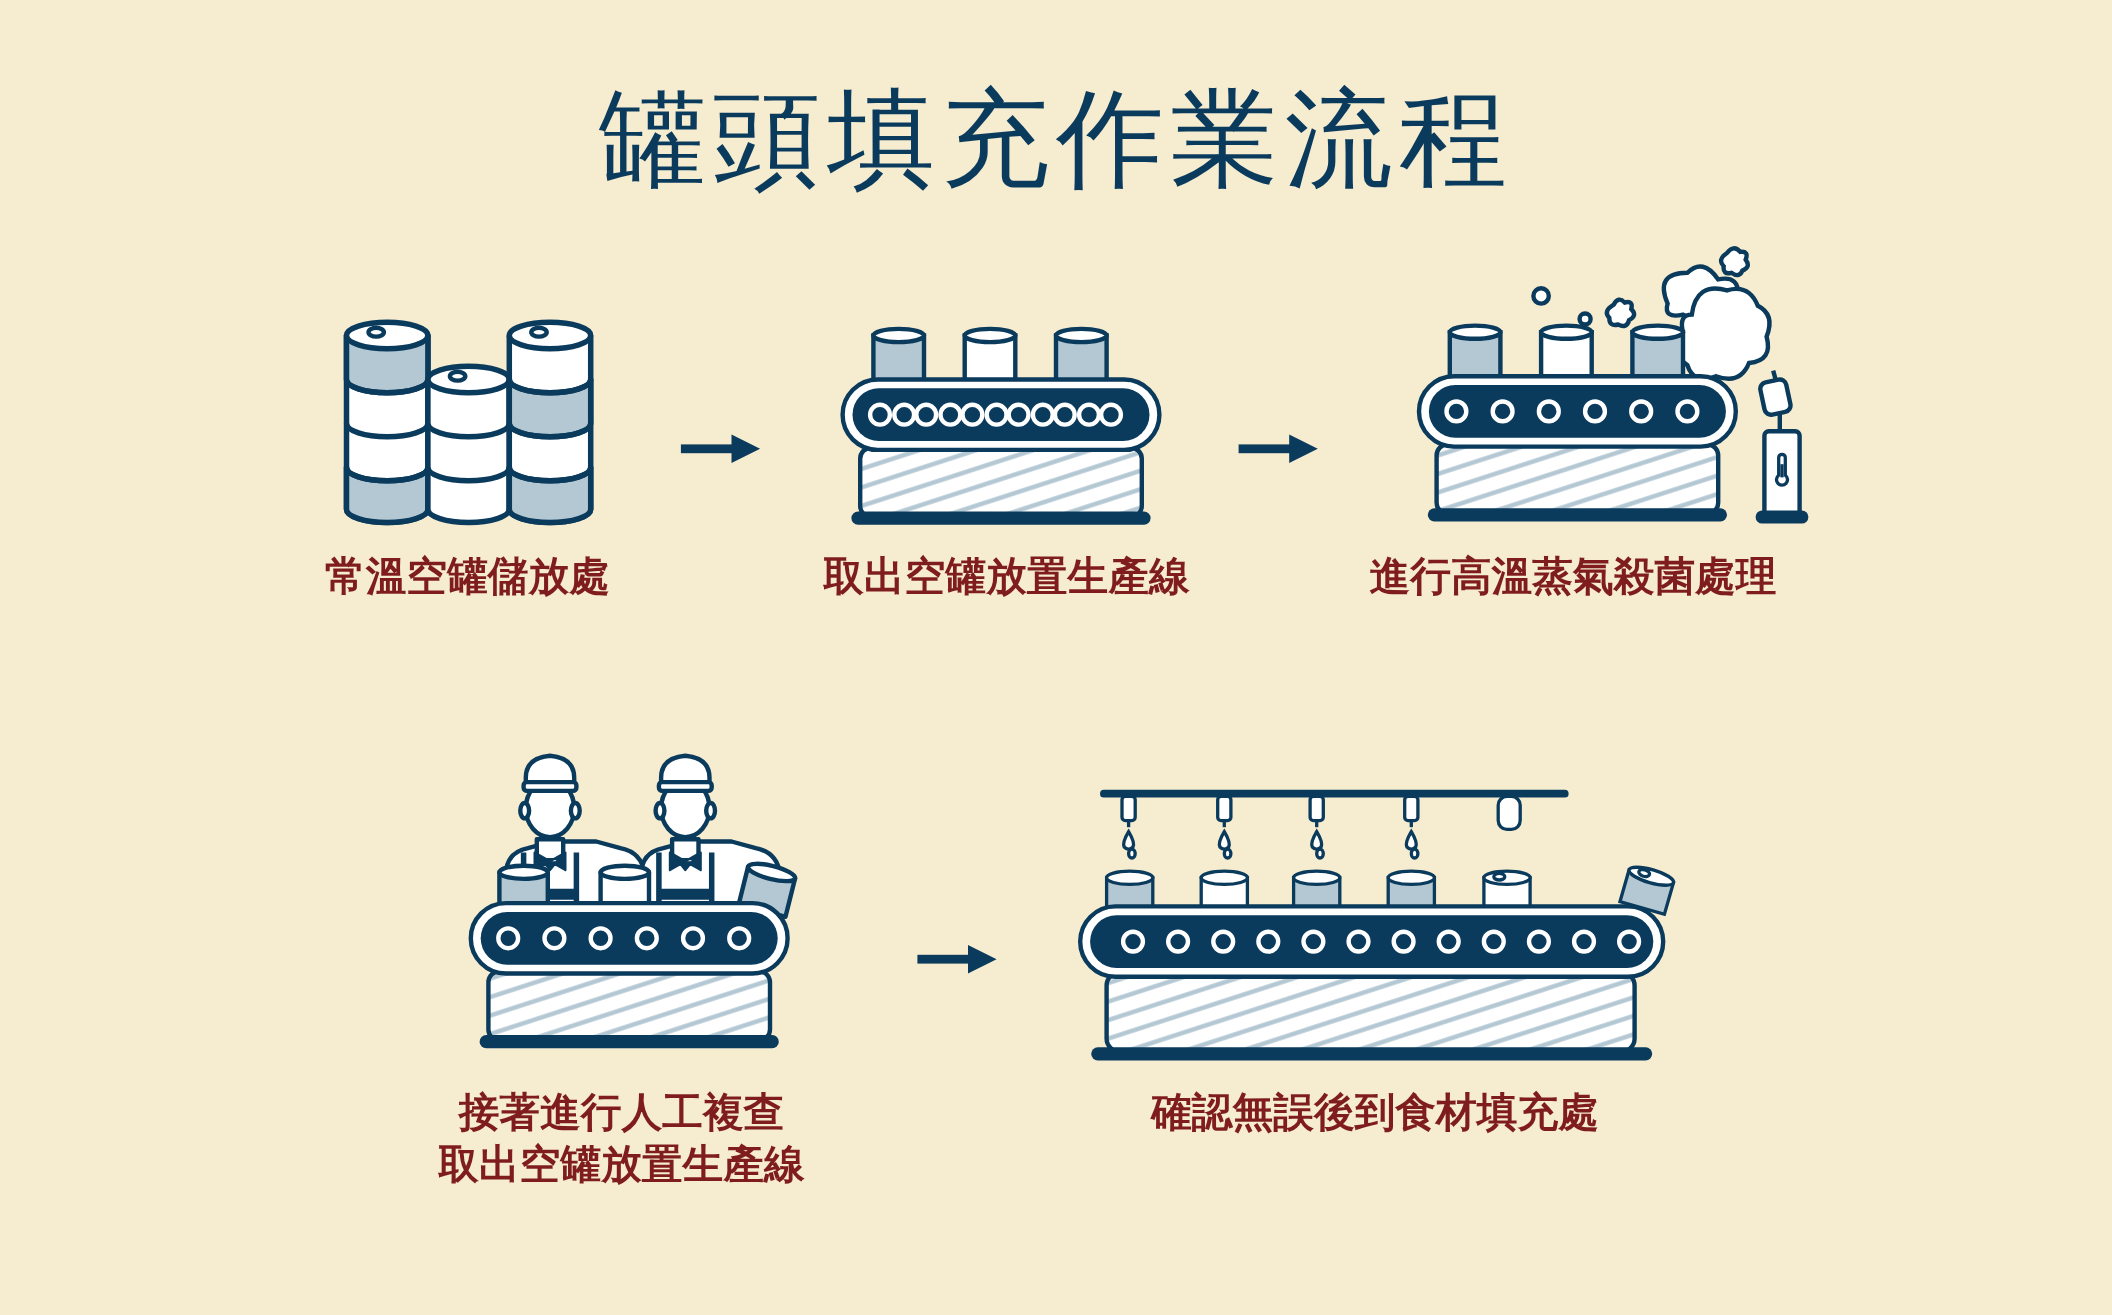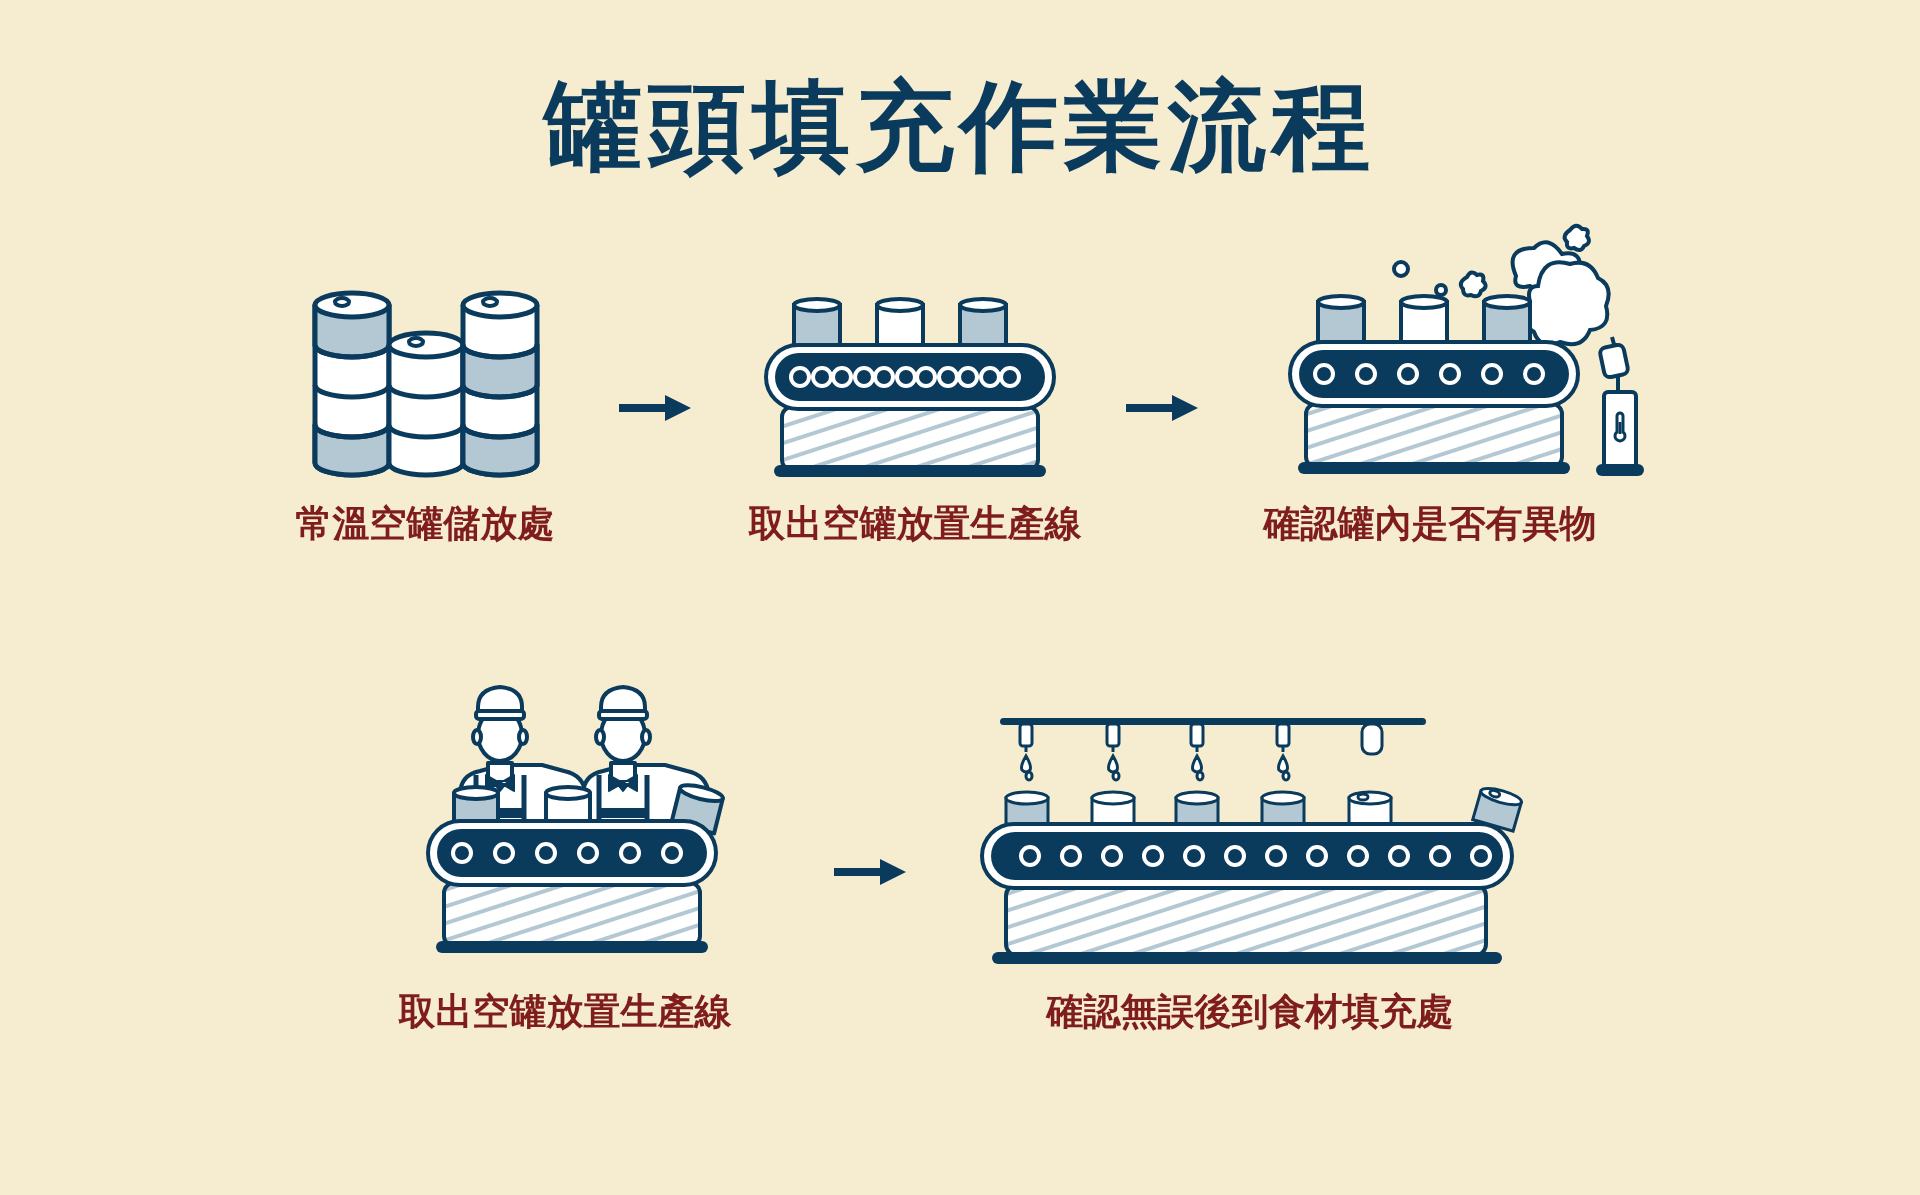--- a/index.html
+++ b/index.html
@@ -5,21 +5,21 @@
   html, body { margin:0; padding:0; }
   body {
     width:1920px; height:1195px; overflow:hidden;
     background:#f6ecd0;
     font-family:"DejaVu Sans", "Liberation Sans", sans-serif;
     color:#0a3a5c;
     position:relative;
   }
   .title {
     position:absolute; left:0; top:62px; width:1920px;
-    text-align:center; font-size:98px; font-weight:bold;
+    text-align:center; font-size:98px; font-weight:normal;
     letter-spacing:6px; color:#0a3a5c;
   }
   .step-label {
     position:absolute; text-align:center; font-weight:bold;
     font-size:37px; line-height:47px; color:#7f1d1d; white-space:nowrap;
   }
   .step-label span { display:block; }
   svg.ill { position:absolute; overflow:visible; }
   .arrow { position:absolute; }
 </style>
@@ -167,21 +167,21 @@
   <g fill="none" stroke="#ffffff" stroke-width="4">
     <circle cx="54" cy="154" r="9"></circle>
       <circle cx="96" cy="154" r="9"></circle>
       <circle cx="138" cy="154" r="9"></circle>
     <circle cx="180" cy="154" r="9"></circle>
       <circle cx="222" cy="154" r="9"></circle>
       <circle cx="264" cy="154" r="9"></circle>
   </g>
 </svg>
 <div class="step-label" style="left:1200px;top:500px;width:460px;">
-  <span>確認罐內是否有異物</span>
+  <span>進行高溫蒸氣殺菌處理</span>
 </div>
 
 <svg class="ill" style="left:420px;top:675px" width="310" height="290" viewBox="0 0 310 290">
   <g stroke="#0a3a5c" stroke-width="4" fill="#ffffff" stroke-linejoin="round">
 
     <g>
       <path d="M40 120 q0 -20 20 -24 l22 -6 h40 l22 6 q20 4 22 24 v50 h-126 Z"></path>
       <rect x="68" y="88" width="24" height="22" fill="#ffffff"></rect>
       <path d="M72 106 l16 0 l-8 10 Z M66 100 l14 8 l-14 8 Z M94 100 l-14 8 l14 8 Z" fill="#0a3a5c" stroke-width="2"></path>
       <path d="M56 100 v70 M104 100 v70" stroke-width="5"></path>
@@ -227,20 +227,21 @@
   <g fill="none" stroke="#ffffff" stroke-width="4">
     <circle cx="42" cy="178" r="9"></circle>
       <circle cx="84" cy="178" r="9"></circle>
       <circle cx="126" cy="178" r="9"></circle>
     <circle cx="168" cy="178" r="9"></circle>
       <circle cx="210" cy="178" r="9"></circle>
       <circle cx="252" cy="178" r="9"></circle>
   </g>
 </svg>
 <div class="step-label" style="left:340px;top:988px;width:450px;">
+  <span>接著進行人工複查</span>
   <span>取出空罐放置生產線</span>
 </div>
 
 <svg class="arrow" style="left:832px;top:857px" width="76" height="30" viewBox="0 0 76 30">
   <rect x="2" y="11" width="50" height="8" fill="#0a3a5c"></rect>
   <polygon points="48,2 74,15 48,28" fill="#0a3a5c"></polygon>
 </svg>
 
 <svg class="ill" style="left:978px;top:714px" width="570" height="256" viewBox="0 0 570 256">
   <rect x="22" y="4" width="426" height="7" rx="3.5" fill="#0a3a5c"></rect>

